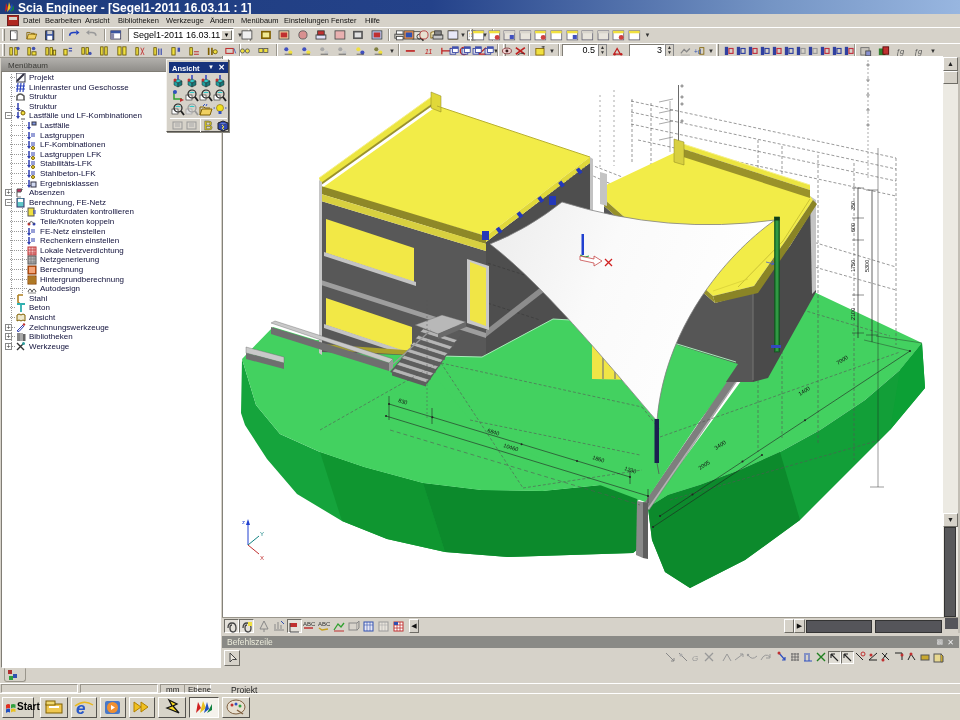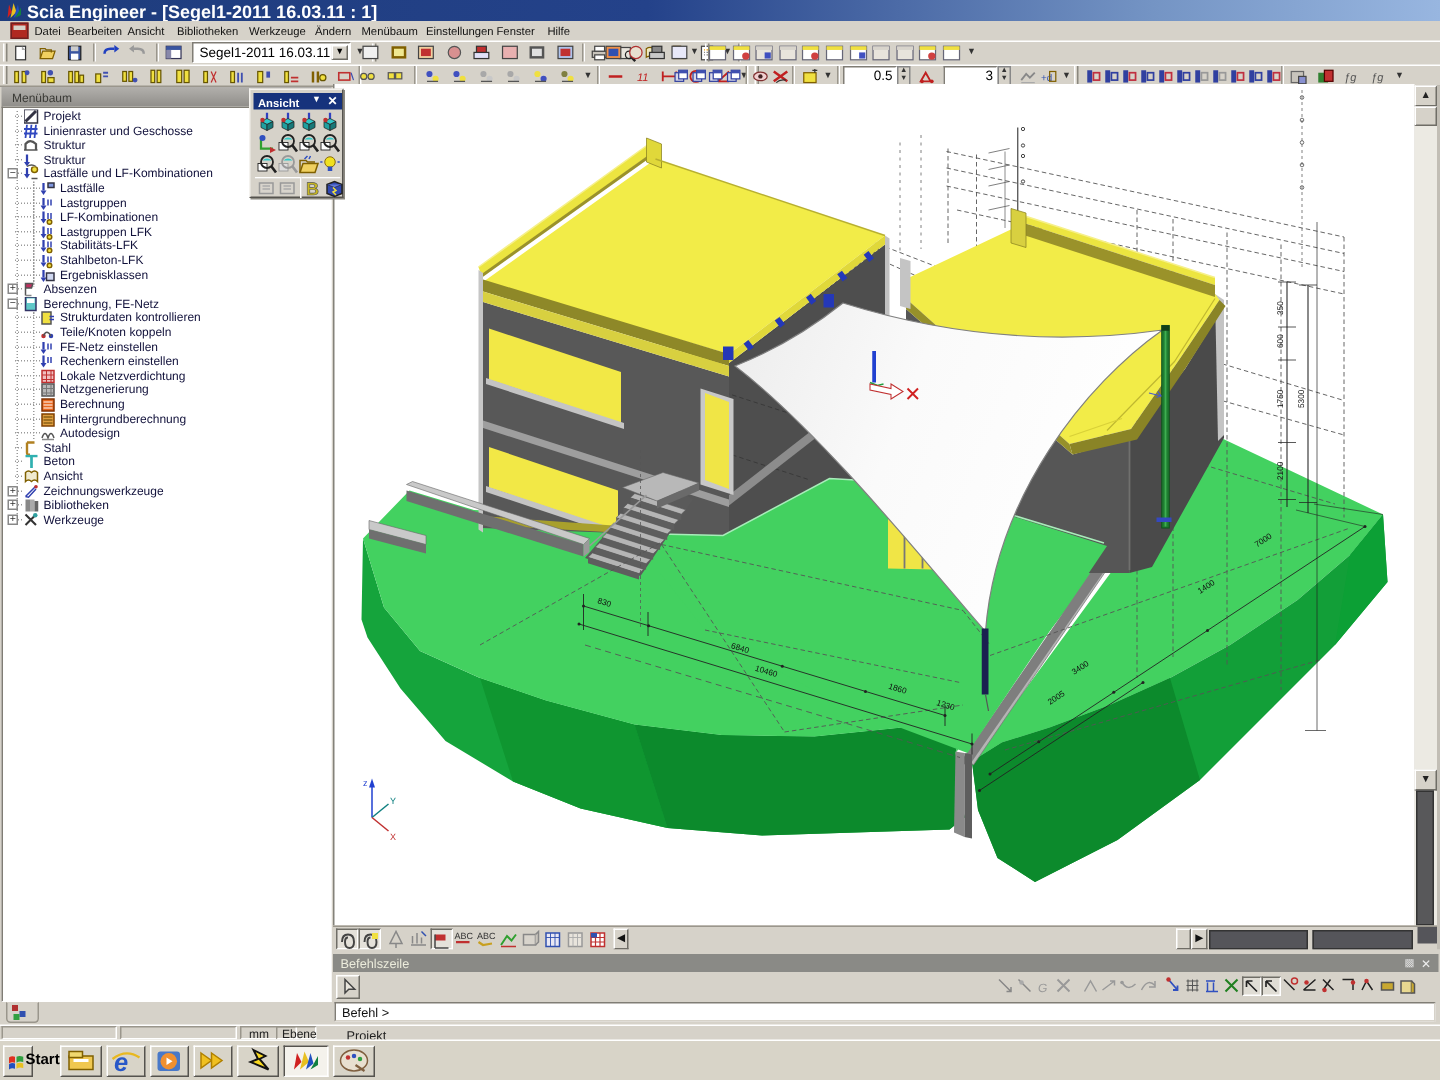--- a/index.html
+++ b/index.html
@@ -1036,31 +1036,30 @@
         <path d="M2 9 l3 -6 l4 6" fill="none" stroke="#222"></path>
         <circle cx="5" cy="3" r="1.5" fill="#c03030"></circle>
       </svg></div>
     <div class="abs" style="left:697px;top:18px;width:13px;height:13px;"><svg width="12" height="12">
         <rect x="2" y="4" width="8" height="5" fill="#c8a830" stroke="#555"></rect>
       </svg></div>
     <div class="abs" style="left:710px;top:18px;width:13px;height:13px;"><svg width="12" height="12">
         <rect x="2" y="3" width="7" height="8" fill="#e8d890" stroke="#555"></rect>
         <path d="M9 3 l2 2 v6 h-2" fill="#c8a830" stroke="#555"></path>
       </svg></div>
-    <div class="abs" style="left:1px;top:35px;width:734px;height:13px;background:#fff;border:1px solid;border-color:#807d75 #d6d2c9 #d6d2c9 #807d75;font-size:8.5px;padding:1px 0 0 4px;color:#111">Befehl &gt;</div>
   </div>
 <div class="abs" style="left:0;top:683px;width:960px;height:10px;background:#d6d2c9;border-top:1px solid #fff">
  <div class="cell" style="left:1px;top:0px;width:77px;height:9px"></div>
  <div class="cell" style="left:80px;top:0px;width:78px;height:9px"></div>
  <div class="cell" style="left:160px;top:0px;width:38px;height:9px;padding:0 0 0 5px;font-size:8px">mm</div>
  <div class="cell" style="left:184px;top:0px;width:27px;height:9px;padding:0 0 0 3px;font-size:8px">Ebene XY</div>
  <div class="abs" style="left:231px;top:1px;font-size:8.5px;color:#222">Projekt</div>
 </div>
 <div class="abs" style="left:0;top:693px;width:960px;height:27px;background:#d8d4c8;border-top:1px solid #fff">
-    <div class="abs" style="left:2px;top:3px;width:20px;height:21px;background:#d8d4c8;border:1px solid;border-color:#fff #55534e #55534e #fff;font-size:10px;font-weight:bold;color:#000;padding:3px 0 0 14px">Start
+    <div class="abs" style="left:2px;top:3px;width:32px;height:21px;background:#d8d4c8;border:1px solid;border-color:#fff #55534e #55534e #fff;font-size:10px;font-weight:bold;color:#000;padding:3px 0 0 14px">Start
 <svg width="13" height="13" style="position:absolute;left:1px;top:3px">
         <path d="M2 4 Q4 2.5 6 3.5 L6 7.5 Q4 6.5 2 8 Z" fill="#e03020"></path>
         <path d="M7 3.5 Q9 2.5 11.5 3.5 L11.5 7 Q9 6 7 7.5 Z" fill="#30a040"></path>
         <path d="M2 8.5 Q4 7 6 8 L6 11.5 Q4 10.5 2 12 Z" fill="#2050c0"></path>
         <path d="M7 8 Q9 7 11.5 8 L11.5 11 Q9 10 7 11.5 Z" fill="#e8c020"></path>
       </svg></div>
     <div class="abs" style="left:40px;top:3px;width:28px;height:21px;background:#d8d4c8;border:1px solid;border-color:#fff #55534e #55534e #fff"><svg width="26" height="19">
         <rect x="5" y="6" width="16" height="9" fill="#f0c850" stroke="#806000"></rect>
         <rect x="5" y="3" width="9" height="4" fill="#f0d870" stroke="#806000"></rect>
         <rect x="8" y="8" width="10" height="2" fill="#fff"></rect>

